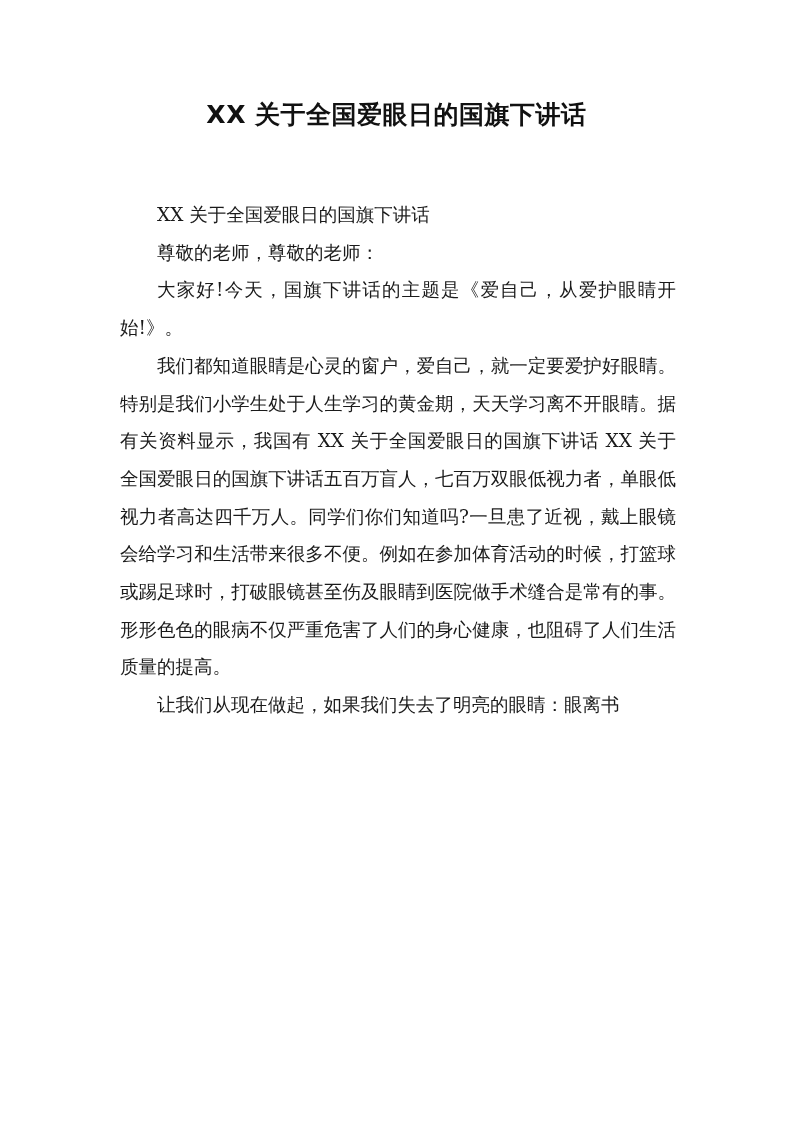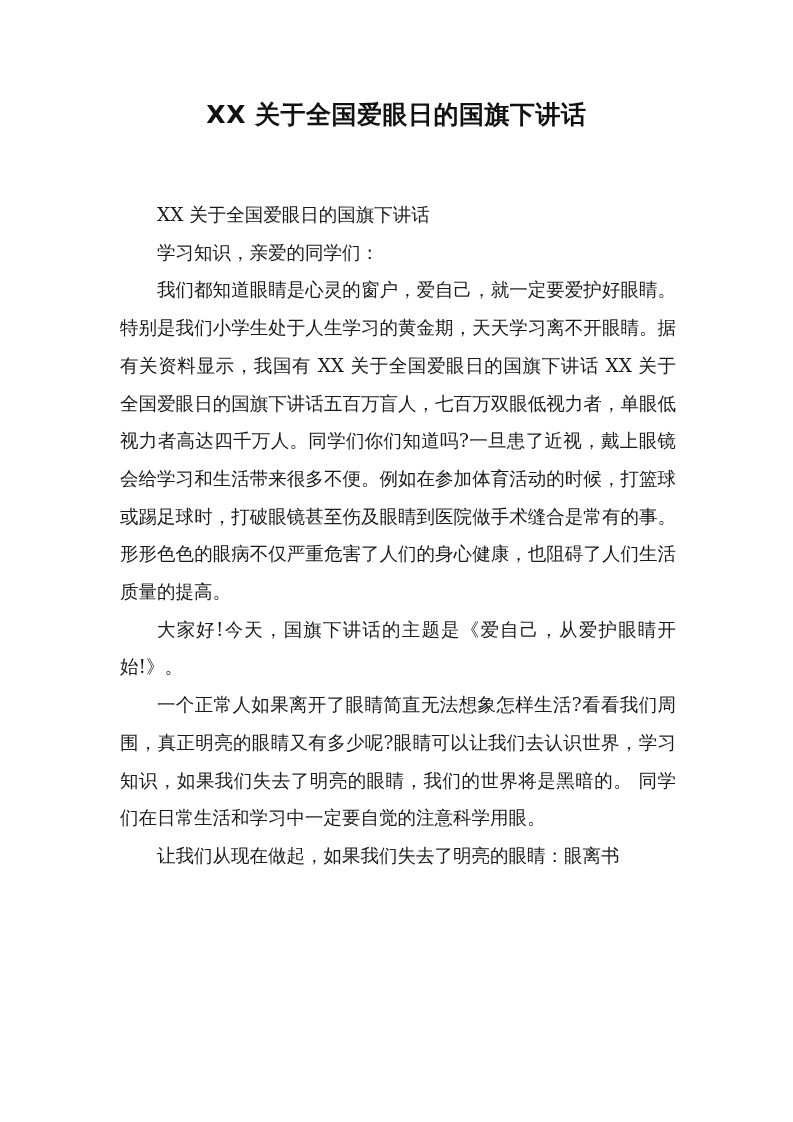--- a/index.html
+++ b/index.html
@@ -17,19 +17,18 @@
   }
   .body p { margin: 0; text-indent: 2em; }
 </style>
 </head>
 <body>
 
 <div class="page">
   <h1 class="title">XX 关于全国爱眼日的国旗下讲话</h1>
   <div class="body">
     <p>XX 关于全国爱眼日的国旗下讲话</p>
-    <p>学习知识，亲爱的同学们：</p>
+    <p>尊敬的老师，尊敬的老师：</p>
+    <p>大家好!今天，国旗下讲话的主题是《爱自己，从爱护眼睛开始!》。</p>
     <p>我们都知道眼睛是心灵的窗户，爱自己，就一定要爱护好眼睛。特别是我们小学生处于人生学习的黄金期，天天学习离不开眼睛。据有关资料显示，我国有 XX 关于全国爱眼日的国旗下讲话 XX 关于全国爱眼日的国旗下讲话五百万盲人，七百万双眼低视力者，单眼低视力者高达四千万人。同学们你们知道吗?一旦患了近视，戴上眼镜会给学习和生活带来很多不便。例如在参加体育活动的时候，打篮球或踢足球时，打破眼镜甚至伤及眼睛到医院做手术缝合是常有的事。形形色色的眼病不仅严重危害了人们的身心健康，也阻碍了人们生活质量的提高。</p>
-    <p>大家好!今天，国旗下讲话的主题是《爱自己，从爱护眼睛开始!》。</p>
-    <p>一个正常人如果离开了眼睛简直无法想象怎样生活?看看我们周围，真正明亮的眼睛又有多少呢?眼睛可以让我们去认识世界，学习知识，如果我们失去了明亮的眼睛，我们的世界将是黑暗的。 同学们在日常生活和学习中一定要自觉的注意科学用眼。</p>
     <p>让我们从现在做起，如果我们失去了明亮的眼睛：眼离书</p>
   </div>
 </div>
 
 </body></html>

